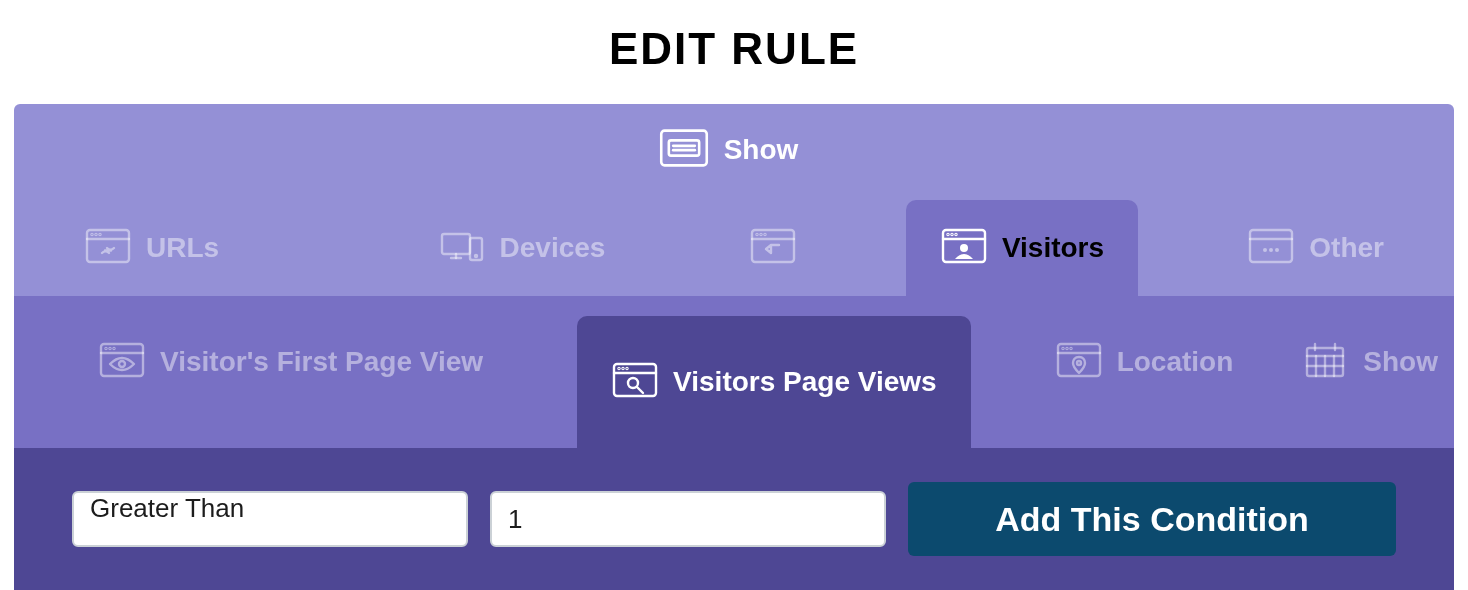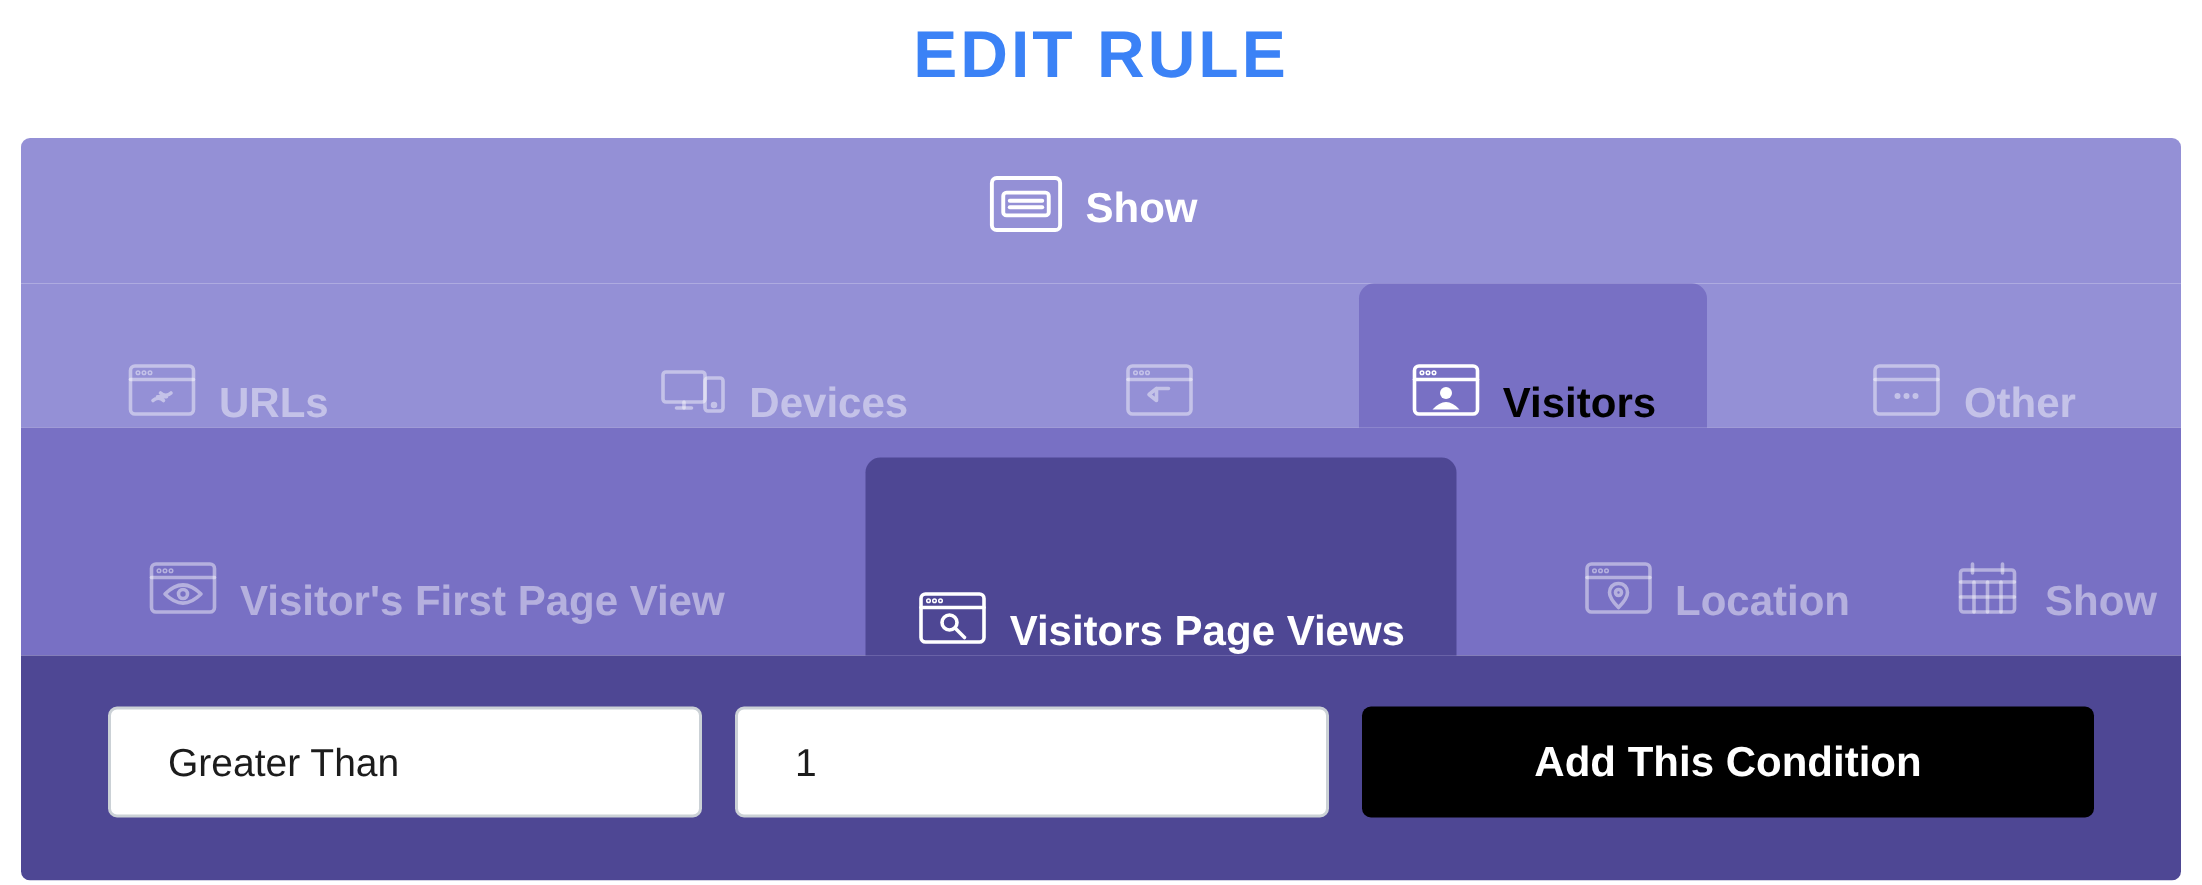--- a/index.html
+++ b/index.html
@@ -7,23 +7,23 @@
   body {
     background: #ffffff;
     font-family: "Segoe UI", "Helvetica Neue", Arial, sans-serif;
     color: #333;
     padding: 0 14px;
   }
   .page-title {
     font-size: 44px;
     font-weight: 800;
     letter-spacing: 2px;
-    color: #3b82f6;
+    color: #000000;
     text-align: center;
-    padding: 12px 0 30px 0;
+    padding: 24px 0 30px 0;
   }
   .panel {
     width: 100%;
     border-radius: 6px;
     overflow: hidden;
   }
   
   .show-row {
     background: #9490d6;
     display: flex;
@@ -40,21 +40,21 @@
   
   .tab-row {
     display: flex;
     align-items: stretch;
   }
   .tab-row.primary { background: #9490d6; }
   .tab-row.secondary { background: #7870c4; }
 
   .tab {
     display: flex;
-    align-items: flex-end;
+    align-items: center;
     justify-content: center;
     gap: 14px;
     padding: 0 34px;
     height: 96px;
     cursor: pointer;
     white-space: nowrap;
   }
   .tab .label {
     font-size: 28px;
     font-weight: 700;
@@ -79,44 +79,43 @@
 
   
   .condition-row {
     background: #4e4794;
     display: flex;
     align-items: center;
     gap: 22px;
     padding: 34px 58px 42px 58px;
   }
   .field {
-    height: 74px;
+    height: 56px;
     border-radius: 6px;
     background: #ffffff;
     border: 2px solid #cbd1d6;
     font-size: 26px;
     color: #1c1c1c;
-    padding: 0 38px;
-    display: flex;
-    align-items: center;
+    padding: 0 16px;
+    display: flex;
   }
   .field.select { width: 396px; cursor: pointer; }
   .field.input  { width: 396px; }
   .field.input input {
     border: none; outline: none; width: 100%; height: 100%;
     font-size: 26px; color: #1c1c1c; background: transparent;
   }
   .add-btn {
     flex: 1 1 auto;
     height: 74px;
     border-radius: 6px;
     border: none;
-    background: #000000;
+    background: #0c4a6e;
     color: #ffffff;
-    font-size: 28px;
+    font-size: 34px;
     font-weight: 700;
     cursor: pointer;
   }
 
   
   .tab svg, .show-row svg {
     width: 48px; height: 40px;
     flex-shrink: 0;
   }
   .tab-row.primary .tab svg .st { stroke: rgba(255,255,255,.45); }

